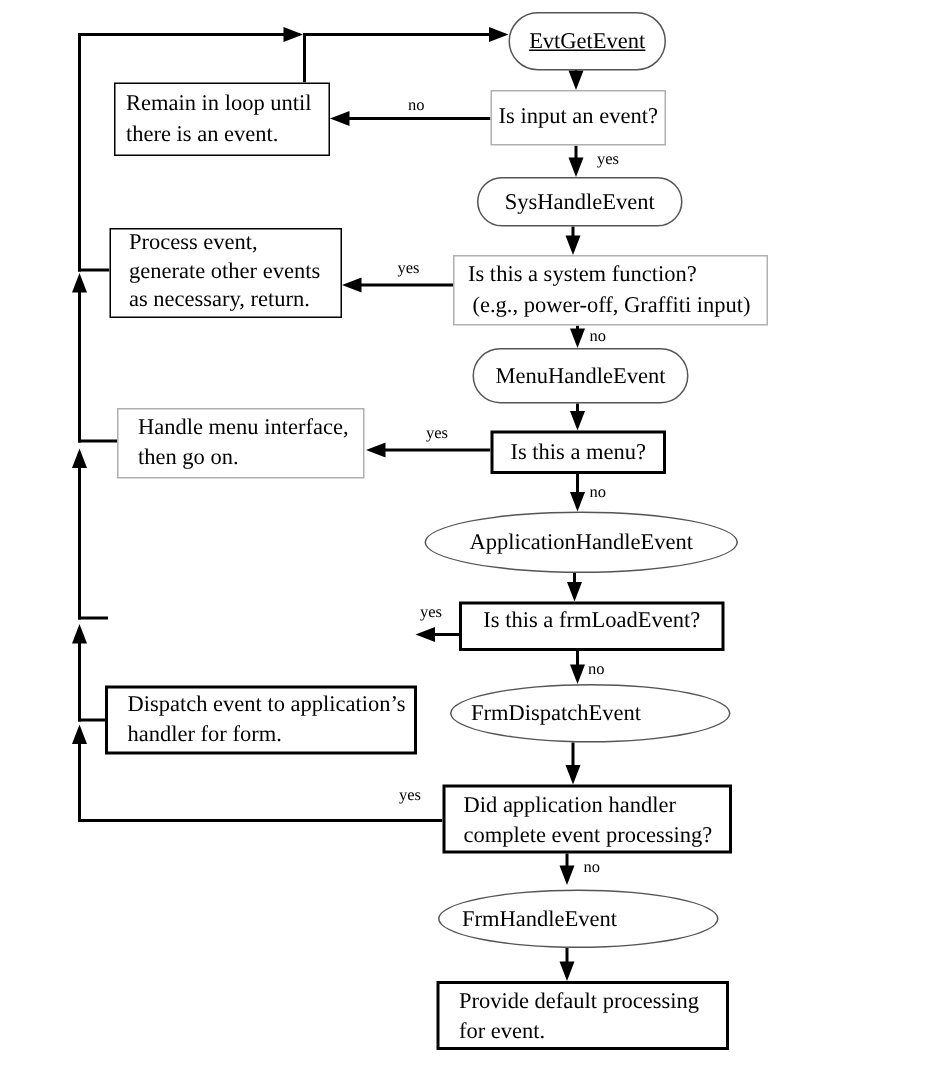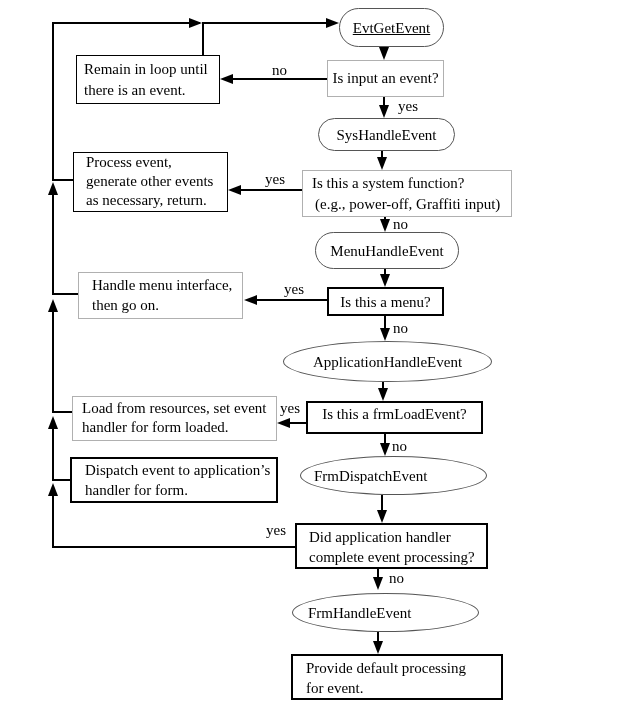--- a/index.html
+++ b/index.html
@@ -18,21 +18,21 @@
   .ah-down{border-top:13px solid var(--line,#000);border-left:5px solid transparent;border-right:5px solid transparent;}
   
   .node{position:absolute;box-sizing:border-box;background:#fff;font-size:15px;line-height:20px;}
   .oval{border:1px solid var(--oval-border,#555);display:flex;align-items:center;justify-content:center;}
   .oval.left{justify-content:flex-start;}
   .box-light{border:1px solid var(--light-border,#b0b0b0);}
   .box-dark{border:1px solid var(--dark-border,#000);}
   .box-thick{border:2px solid var(--dark-border,#000);}
   .tl{display:block;white-space:nowrap;}
   .center{text-align:center;}
-  .elabel{position:absolute;font-size:15px;line-height:16px;white-space:nowrap;}
+  .elabel{position:absolute;font-size:11px;line-height:16px;white-space:nowrap;}
 </style>
 </head>
 <body>
 
 <div class="canvas">
 
   <div class="ln" style="left:52px;top:22px;width:148px;height:2px;"></div>
   <div class="ah ah-right" style="left:189px;top:18px;"></div>
   <div class="ln" style="left:203px;top:22px;width:123px;height:2px;"></div>
   <div class="ah ah-right" style="left:326px;top:18px;"></div>
@@ -147,44 +147,40 @@
 
   <div class="node box-thick center" style="left:306px;top:401px;width:177px;height:33px;padding-top:1px;">
     <span>Is this a frmLoadEvent?</span>
   </div>
 
   <div class="node box-thick" style="left:295px;top:523px;width:193px;height:46px;padding:2px 0 0 12px;line-height:20px;">
     <span class="tl">Did application handler</span>
     <span class="tl">complete event processing?</span>
   </div>
 
-  <div class="node box-thick" style="left:291px;top:654px;width:212px;height:46px;padding:2px 0 0 13px;line-height:20px;">
+  <div class="node box-thick" style="left:291px;top:654px;width:195px;height:46px;padding:2px 0 0 13px;line-height:20px;">
     <span class="tl">Provide default processing</span>
     <span class="tl">for event.</span>
   </div>
 
   <div class="node box-dark" style="left:73px;top:152px;width:155px;height:60px;padding:0 0 0 12px;line-height:19px;">
     <span class="tl">Process event,</span>
     <span class="tl">generate other events</span>
     <span class="tl">as necessary, return.</span>
   </div>
 
   <div class="node box-dark" style="left:76px;top:55px;width:144px;height:49px;padding:3px 0 0 7px;line-height:21px;">
     <span class="tl">Remain in loop until</span>
     <span class="tl">there is an event.</span>
   </div>
 
   <div class="node box-light" style="left:78px;top:272px;width:165px;height:47px;padding:2px 0 0 13px;line-height:20px;">
     <span class="tl">Handle menu interface,</span>
     <span class="tl">then go on.</span>
   </div>
 
-  <div class="node box-light" style="left:72px;top:396px;width:205px;height:45px;padding:2px 0 0 9px;line-height:19px;">
-    <span class="tl">Load from resources, set event</span>
-    <span class="tl">handler for form loaded.</span>
-  </div>
 
   <div class="node box-thick" style="left:70px;top:457px;width:208px;height:46px;padding:1px 0 0 13px;line-height:20px;">
     <span class="tl">Dispatch event to application’s</span>
     <span class="tl">handler for form.</span>
   </div>
 
 </div>
 
 </body></html>

